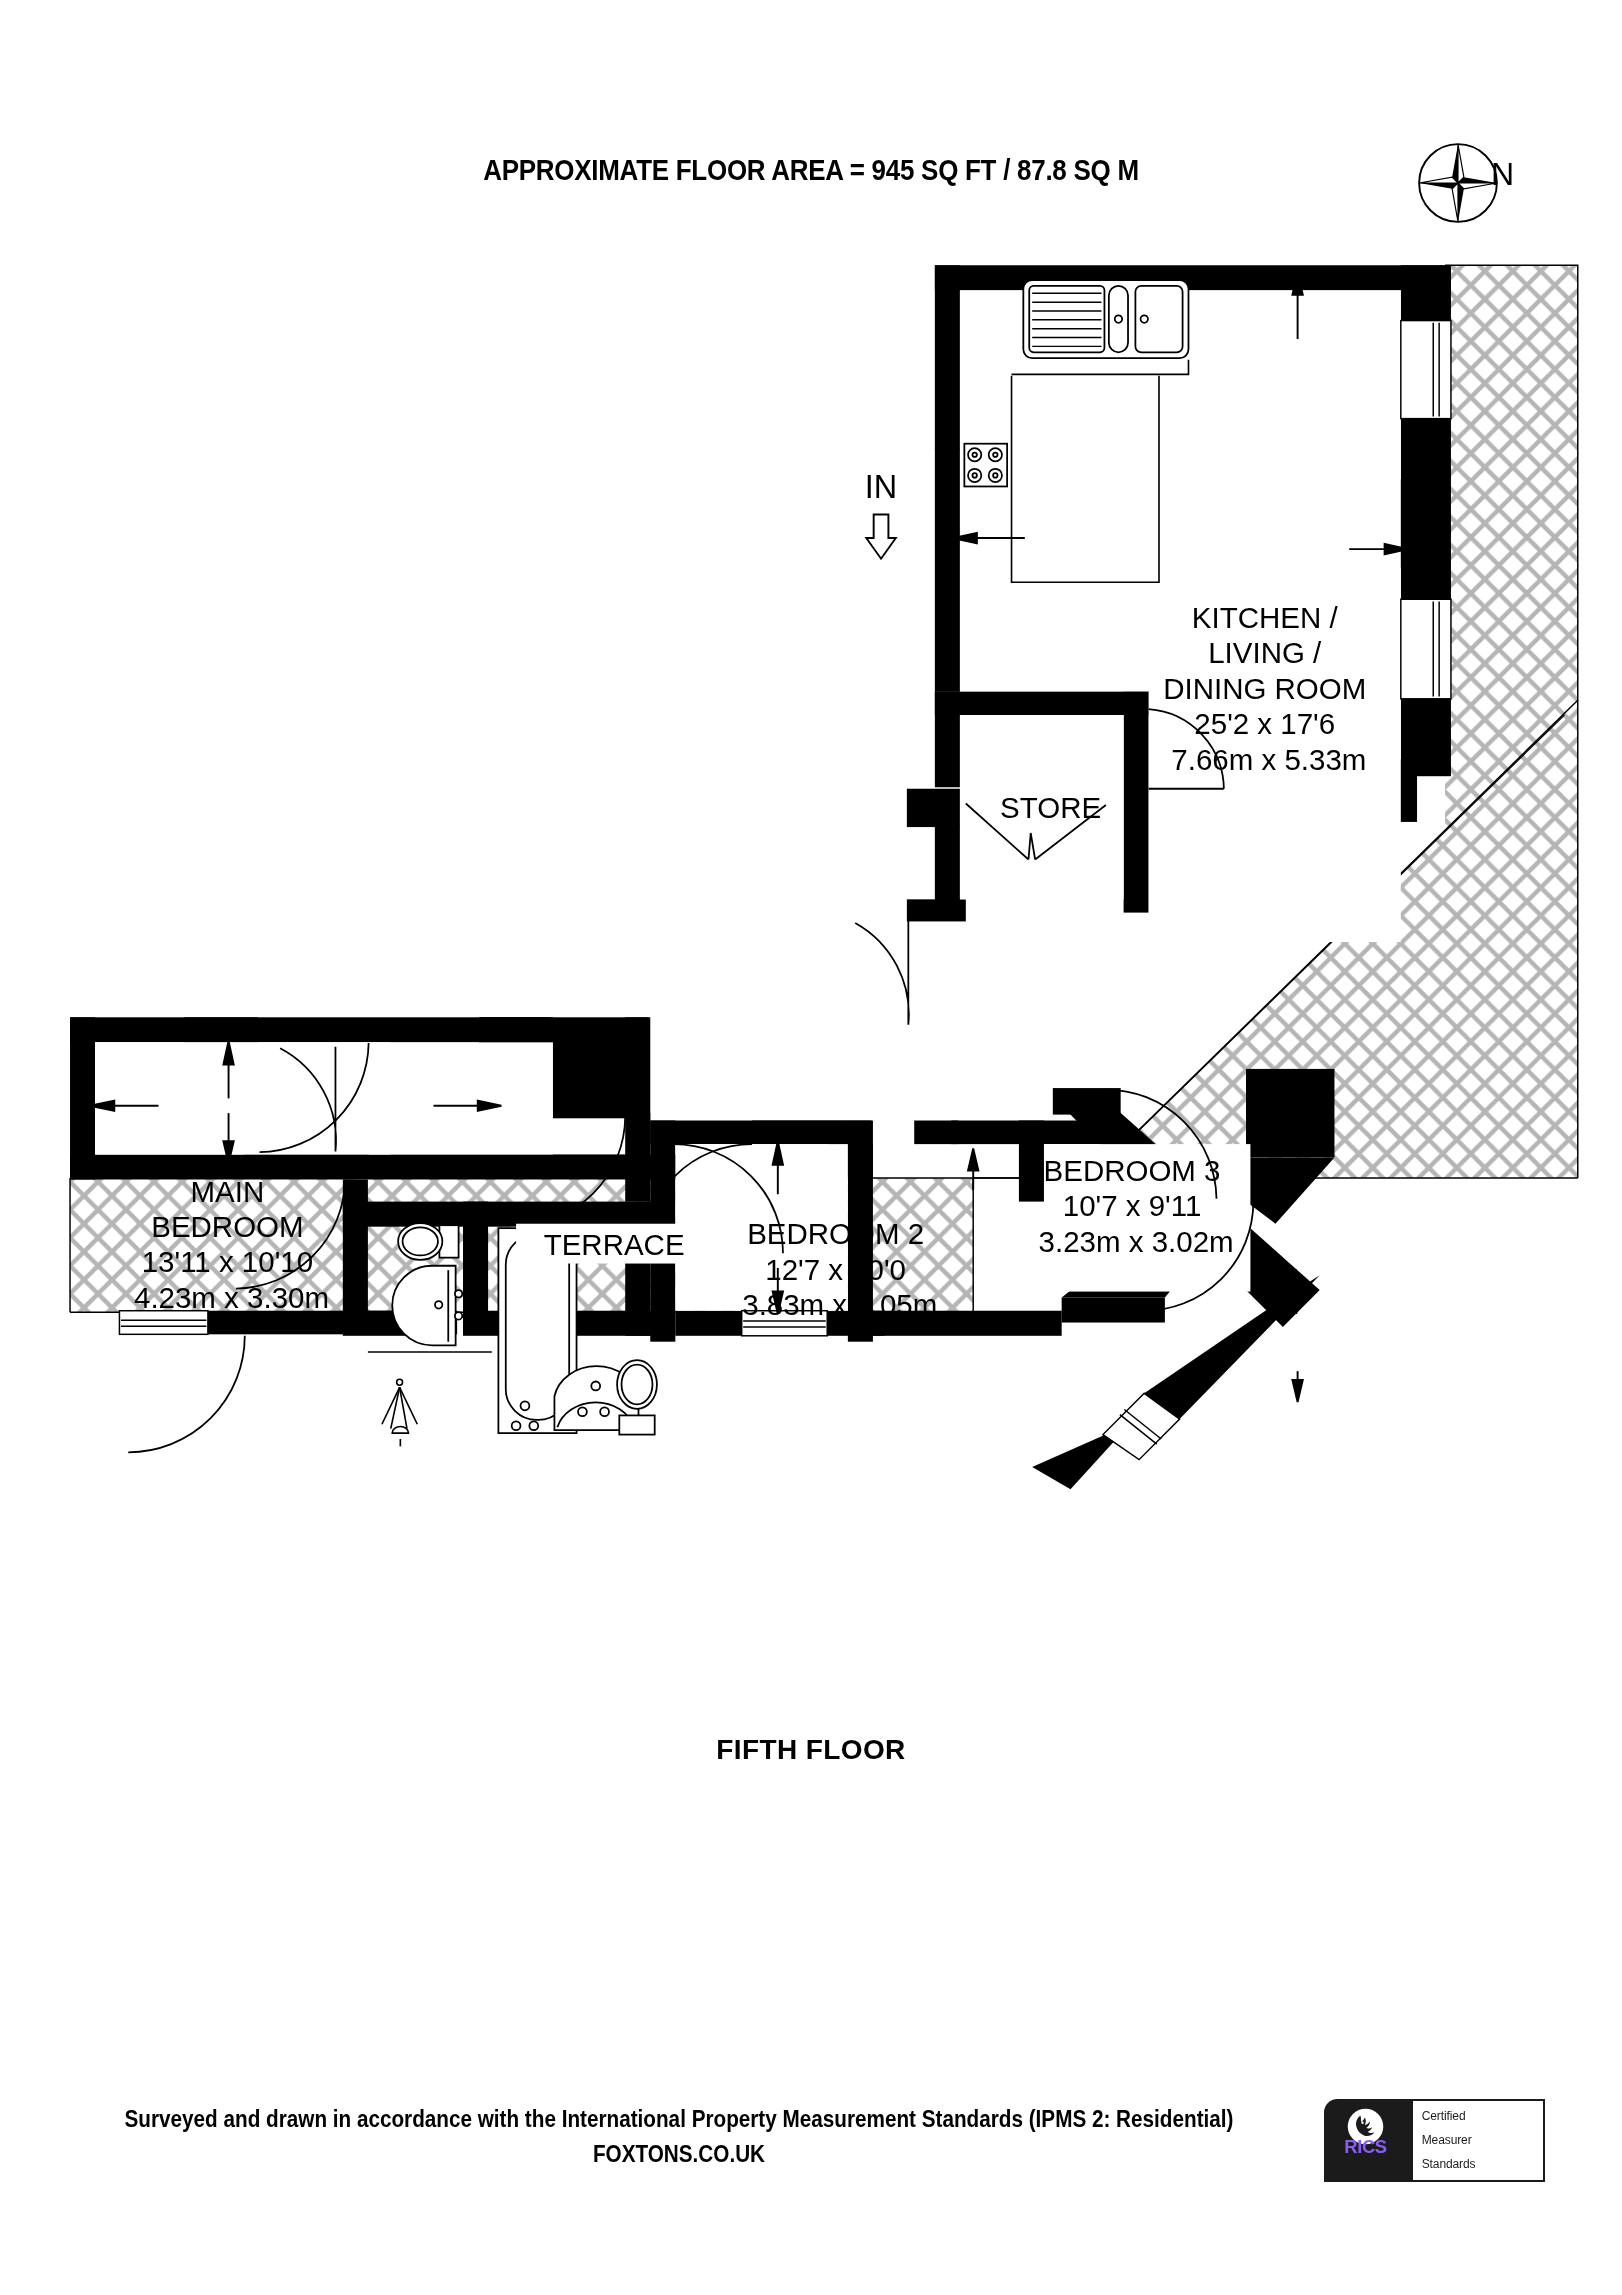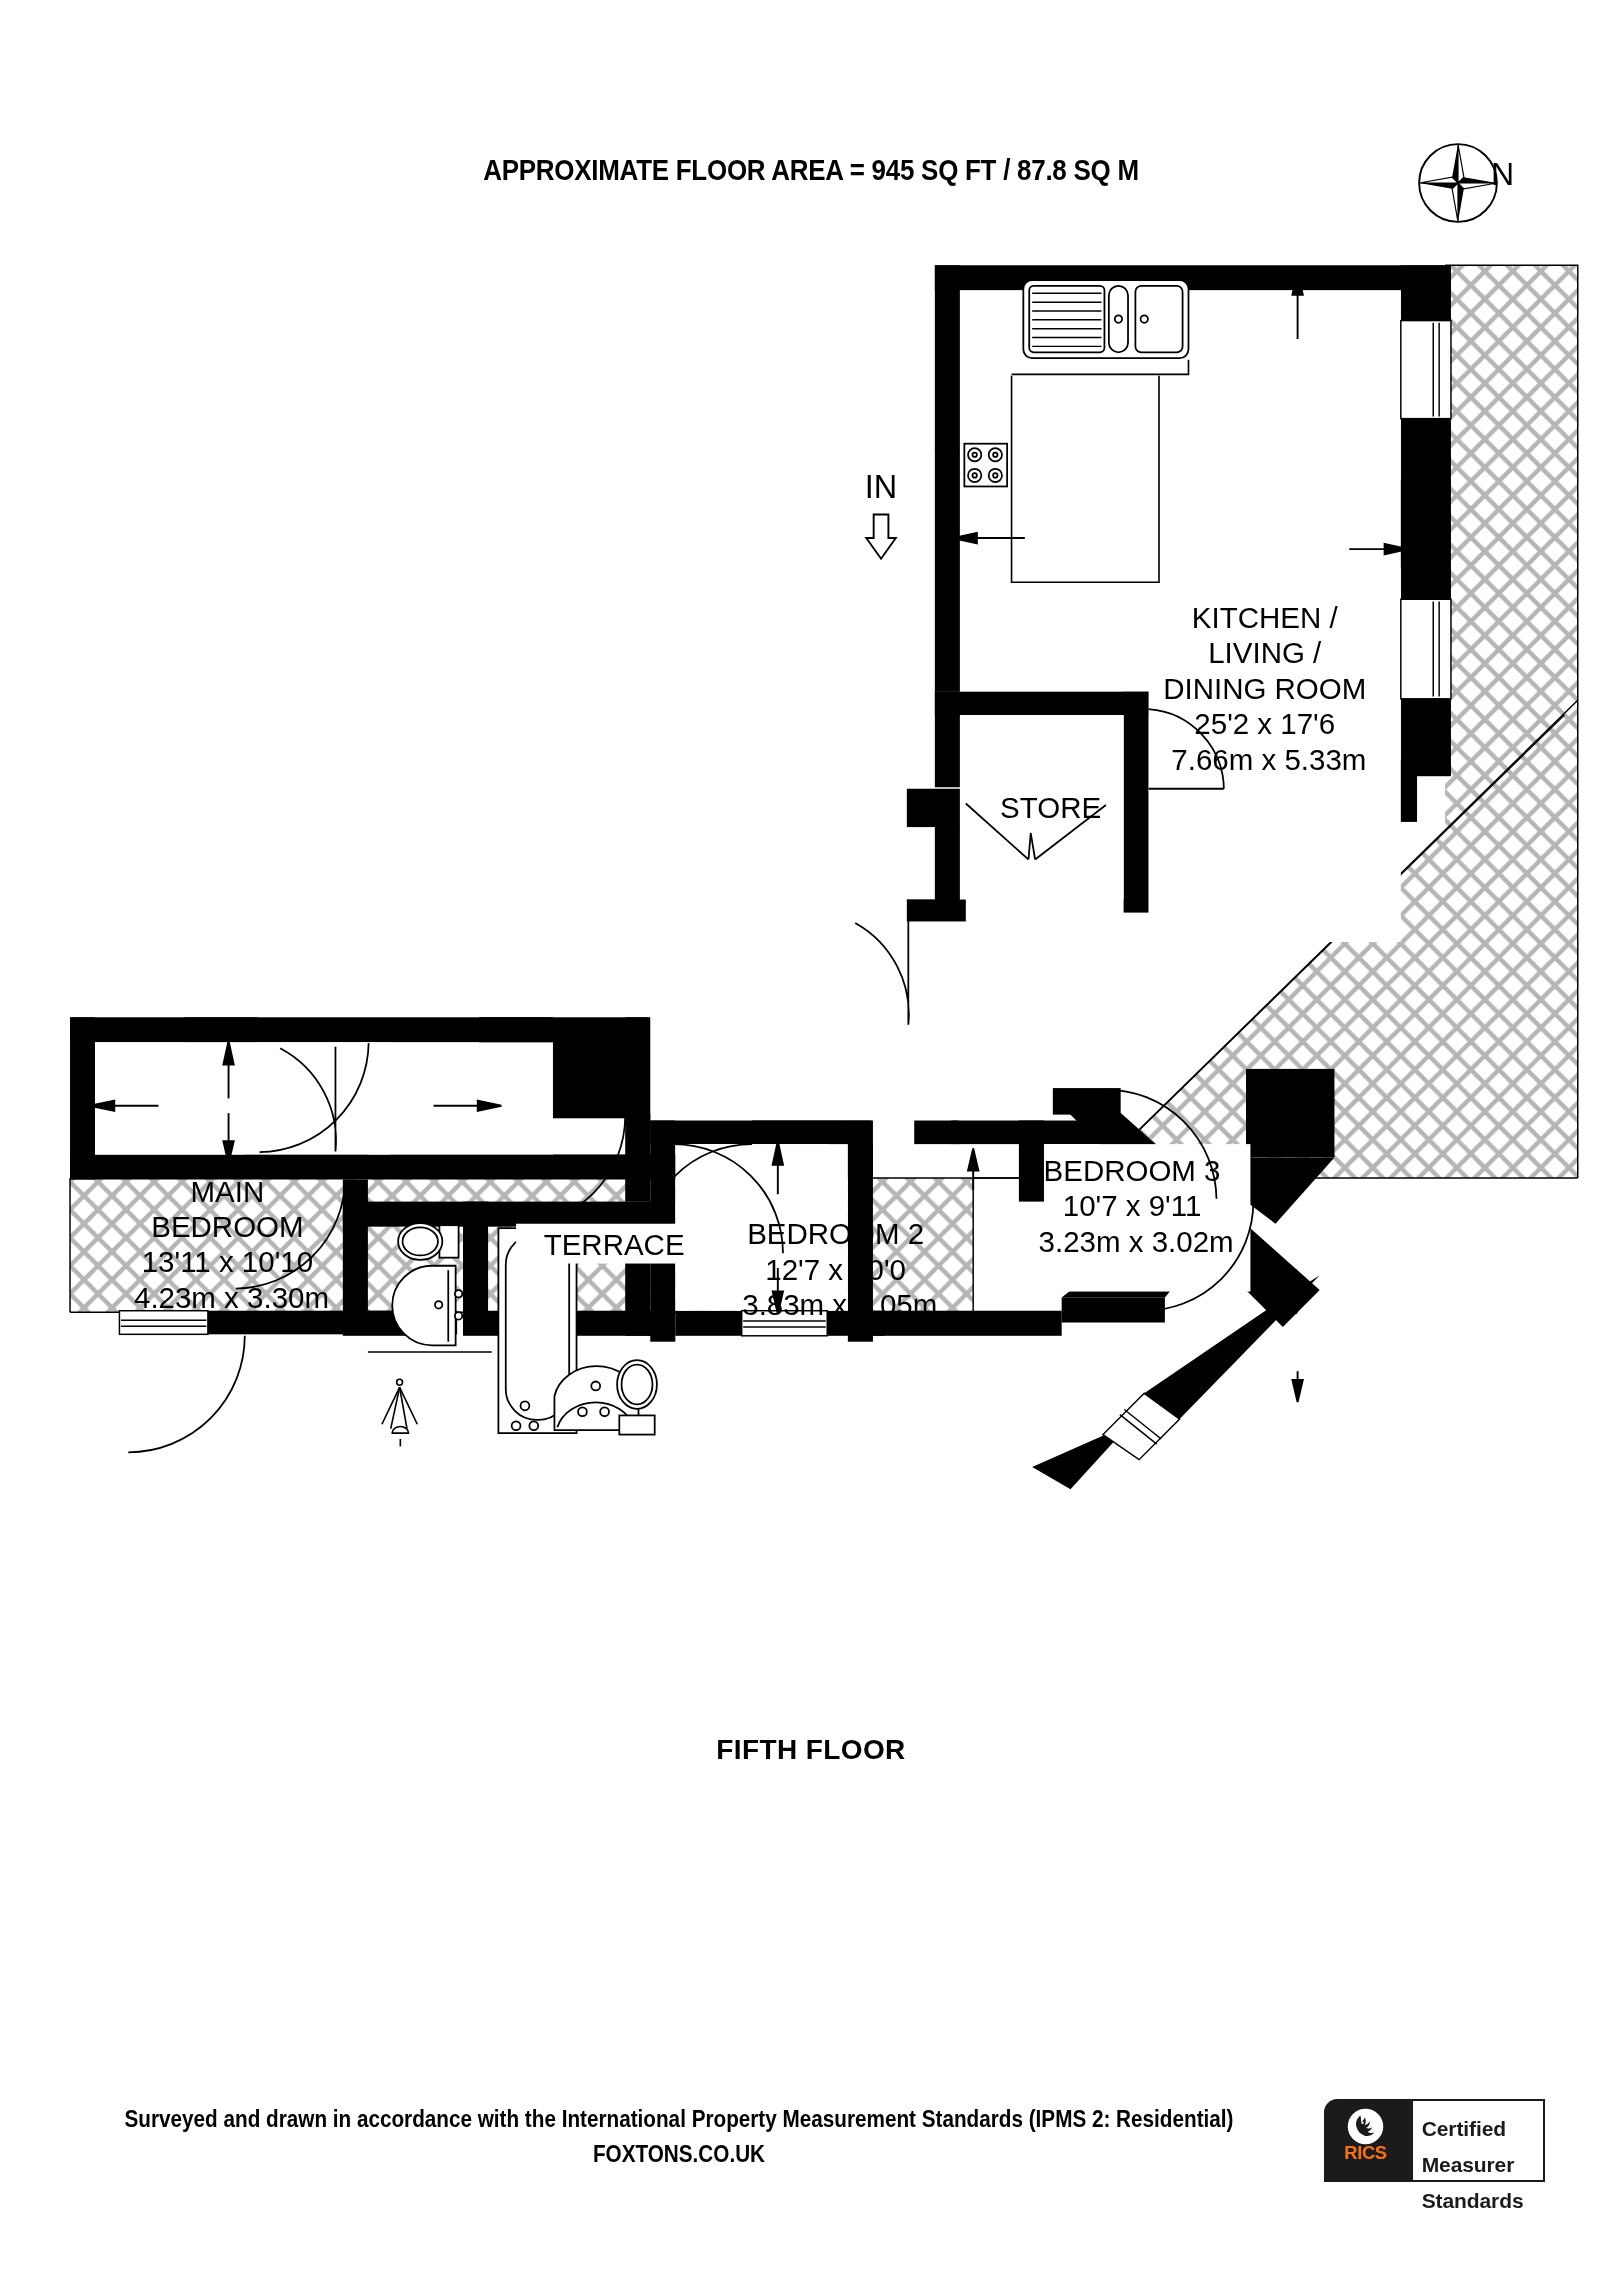--- a/index.html
+++ b/index.html
@@ -105,24 +105,24 @@
   }
   #rics-mark {
     width: 83px;
     background: #1b1b1b;
     border-radius: 13.3px 0 0 0;
     position: relative;
   }
   #rics-word {
     position: absolute;
     left: 0;
-    bottom: 18px;
+    bottom: 24px;
     width: 83px;
     text-align: center;
-    color: #f97316;
+    color: #8b5cf6;
     font-size: 18.4px;
     font-weight: bold;
     letter-spacing: -0.4px;
   }
   #rics-lion {
     position: absolute;
     left: 23px;
     top: 8.8px;
     width: 37px;
     height: 37px;
@@ -132,26 +132,25 @@
     background: #1b1b1b;
   }
   #rics-cert {
     flex: 1;
     border: 2.2px solid #1b1b1b;
     border-left: none;
     padding: 4.4px 0 0 8.8px;
     box-sizing: border-box;
   }
   .rics-line {
-    font-size: 21px;
-    font-weight: bold;
+    font-size: 12px;
+    font-weight: normal;
     line-height: 23.6px;
     color: #1b1b1b;
     letter-spacing: -0.1px;
-    margin-top: 12px;
   }
 
   
 </style>
 </head>
 <body>
 
 <div id="header">
   <div id="area-title">APPROXIMATE FLOOR AREA = 945 SQ FT / 87.8 SQ M</div>
 

